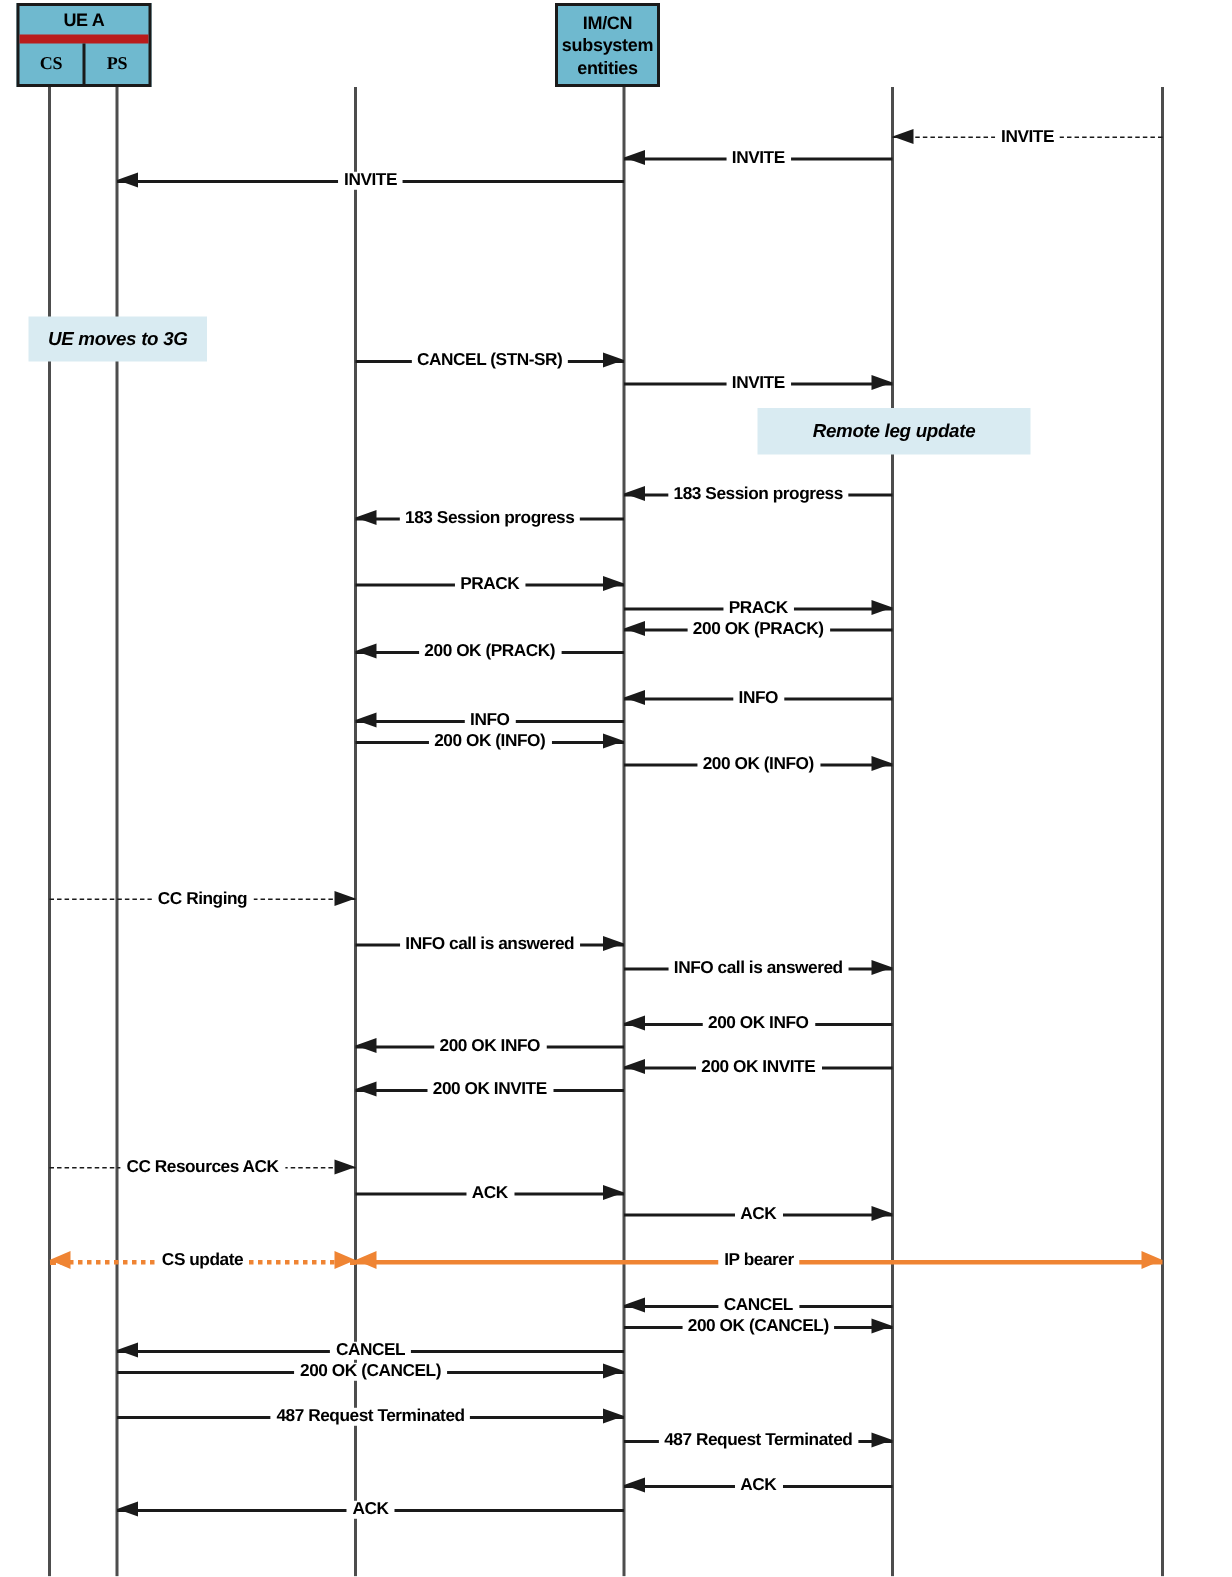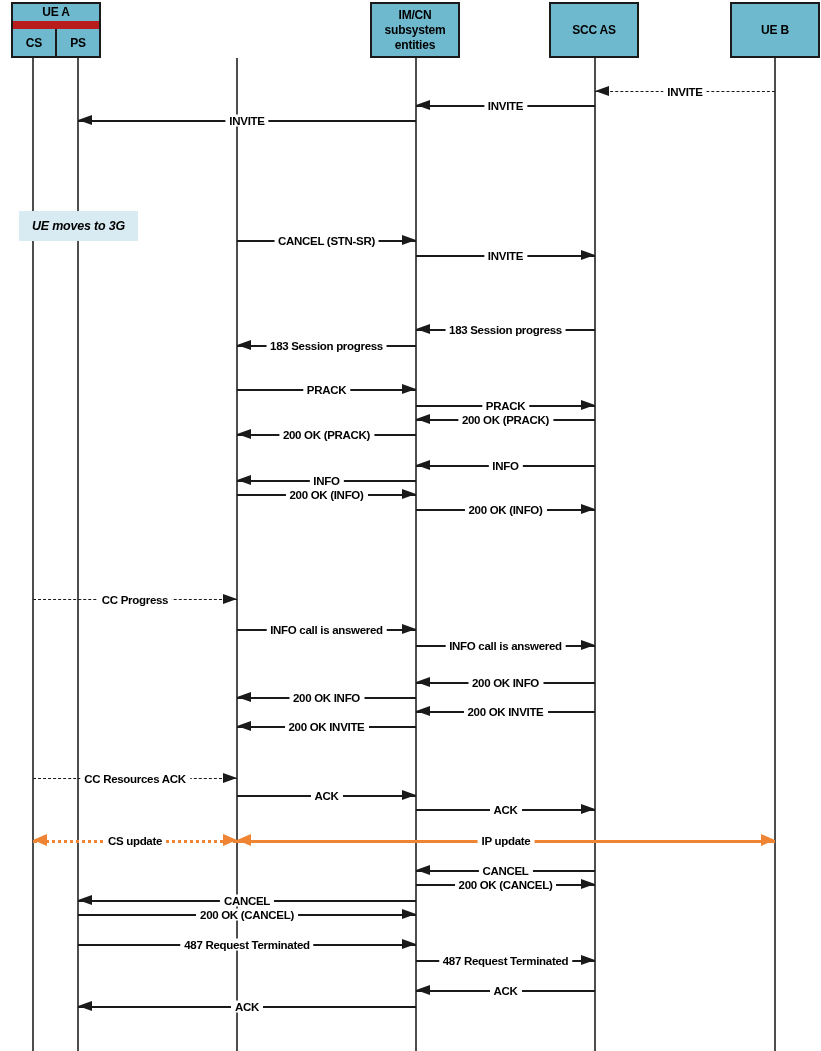--- a/index.html
+++ b/index.html
@@ -20,21 +20,21 @@
     box-sizing:border-box;
     display:flex;flex-direction:column;
   }
   .actor-title{
     flex:1;display:flex;align-items:center;justify-content:center;
     font-weight:bold;font-size:12px;color:#000;
     text-align:center;white-space:pre-line;line-height:1.25;
     letter-spacing:-0.2px;
   }
   .actor-subrow{
-    display:flex;border-top:8px solid #b91c1c;height:27px;
+    display:flex;border-top:6px solid #b91c1c;height:27px;font-family:Liberation Serif, serif;
   }
   .actor-subcell{
     flex:1;display:flex;align-items:center;justify-content:center;
     font-weight:bold;font-size:12px;color:#000;letter-spacing:-0.2px;
   }
   .actor-subcell + .actor-subcell{border-left:2px solid #1a1a1a;}
   .note{
     position:absolute;
     background:var(--note-fill);
     display:flex;align-items:center;justify-content:center;
@@ -75,32 +75,27 @@
     <div class="lifeline" style="left: 415px; top: 58px; height: 993px; background: rgb(77, 77, 77);"></div>
     <div class="lifeline" style="left: 594px; top: 58px; height: 993px; background: rgb(77, 77, 77);"></div>
     <div class="lifeline" style="left: 774px; top: 58px; height: 993px; background: rgb(77, 77, 77);"></div>
     <div class="actor" style="left: 11px; top: 2px; width: 90px; height: 56px;">
       <div class="actor-title">UE A</div>
       <div class="actor-subrow">
         <div class="actor-subcell">CS</div>
         <div class="actor-subcell">PS</div>
       </div>
     </div>
-    <div class="actor" style="left: 370px; top: 2px; width: 90px; height: 56px;">
+    <div class="actor" style="left: 370px; top: 2px; width: 70px; height: 56px;">
       <div class="actor-title">IM/CN
 subsystem
 entities</div>
     </div>
-    <div class="actor" style="left: 549px; top: 2px; width: 90px; height: 56px;">
-      <div class="actor-title">SCC AS</div>
-    </div>
-    <div class="actor" style="left: 730px; top: 2px; width: 90px; height: 56px;">
-      <div class="actor-title">UE B</div>
-    </div>
     <div class="note" style="left: 0px; top: 211px; width: 119px; height: 30px; margin-left: 19px;">UE moves to 3G</div>
+    <div class="note" style="left: 505px; top: 272px; width: 182px; height: 31px;">Remote leg update</div>
     <div class="msg" style="left: 595px; top: 92px; width: 180px;">
       <div class="msg-line dashed" style="border-top-color: rgb(26, 26, 26);"></div>
       <div class="arrowhead left" style="border-right-color: rgb(26, 26, 26);"></div>
       <div class="msg-label">INVITE</div>
     </div>
     <div class="msg" style="left: 416px; top: 106px; width: 179px;">
       <div class="msg-line " style="border-top-color: rgb(26, 26, 26);"></div>
       <div class="arrowhead left" style="border-right-color: rgb(26, 26, 26);"></div>
       <div class="msg-label">INVITE</div>
     </div>
@@ -165,21 +160,21 @@
       <div class="msg-label">200 OK (INFO)</div>
     </div>
     <div class="msg" style="left: 416px; top: 510px; width: 179px;">
       <div class="msg-line " style="border-top-color: rgb(26, 26, 26);"></div>
       <div class="arrowhead right" style="border-left-color: rgb(26, 26, 26);"></div>
       <div class="msg-label">200 OK (INFO)</div>
     </div>
     <div class="msg" style="left: 33px; top: 600px; width: 204px;">
       <div class="msg-line dashed" style="border-top-color: rgb(26, 26, 26);"></div>
       <div class="arrowhead right" style="border-left-color: rgb(26, 26, 26);"></div>
-      <div class="msg-label">CC Progress</div>
+      <div class="msg-label">CC Ringing</div>
     </div>
     <div class="msg" style="left: 237px; top: 630px; width: 179px;">
       <div class="msg-line " style="border-top-color: rgb(26, 26, 26);"></div>
       <div class="arrowhead right" style="border-left-color: rgb(26, 26, 26);"></div>
       <div class="msg-label">INFO call is answered</div>
     </div>
     <div class="msg" style="left: 416px; top: 646px; width: 179px;">
       <div class="msg-line " style="border-top-color: rgb(26, 26, 26);"></div>
       <div class="arrowhead right" style="border-left-color: rgb(26, 26, 26);"></div>
       <div class="msg-label">INFO call is answered</div>
@@ -222,21 +217,21 @@
     <div class="msg" style="left: 33px; top: 841px; width: 204px;">
       <div class="msg-line dotted" style="border-top-color: rgb(239, 132, 51);"></div>
       <div class="arrowhead right" style="border-left-color: rgb(239, 132, 51); border-top-width: 6px; border-bottom-width: 6px; top: -7px;"></div>
       <div class="arrowhead left" style="border-right-color: rgb(239, 132, 51); border-top-width: 6px; border-bottom-width: 6px; top: -7px;"></div>
       <div class="msg-label">CS update</div>
     </div>
     <div class="msg" style="left: 237px; top: 841px; width: 538px;">
       <div class="msg-line thick" style="border-top-color: rgb(239, 132, 51);"></div>
       <div class="arrowhead right" style="border-left-color: rgb(239, 132, 51); border-top-width: 6px; border-bottom-width: 6px; top: -7px;"></div>
       <div class="arrowhead left" style="border-right-color: rgb(239, 132, 51); border-top-width: 6px; border-bottom-width: 6px; top: -7px;"></div>
-      <div class="msg-label">IP update</div>
+      <div class="msg-label">IP bearer</div>
     </div>
     <div class="msg" style="left: 416px; top: 871px; width: 179px;">
       <div class="msg-line " style="border-top-color: rgb(26, 26, 26);"></div>
       <div class="arrowhead left" style="border-right-color: rgb(26, 26, 26);"></div>
       <div class="msg-label">CANCEL</div>
     </div>
     <div class="msg" style="left: 416px; top: 885px; width: 179px;">
       <div class="msg-line " style="border-top-color: rgb(26, 26, 26);"></div>
       <div class="arrowhead right" style="border-left-color: rgb(26, 26, 26);"></div>
       <div class="msg-label">200 OK (CANCEL)</div>

